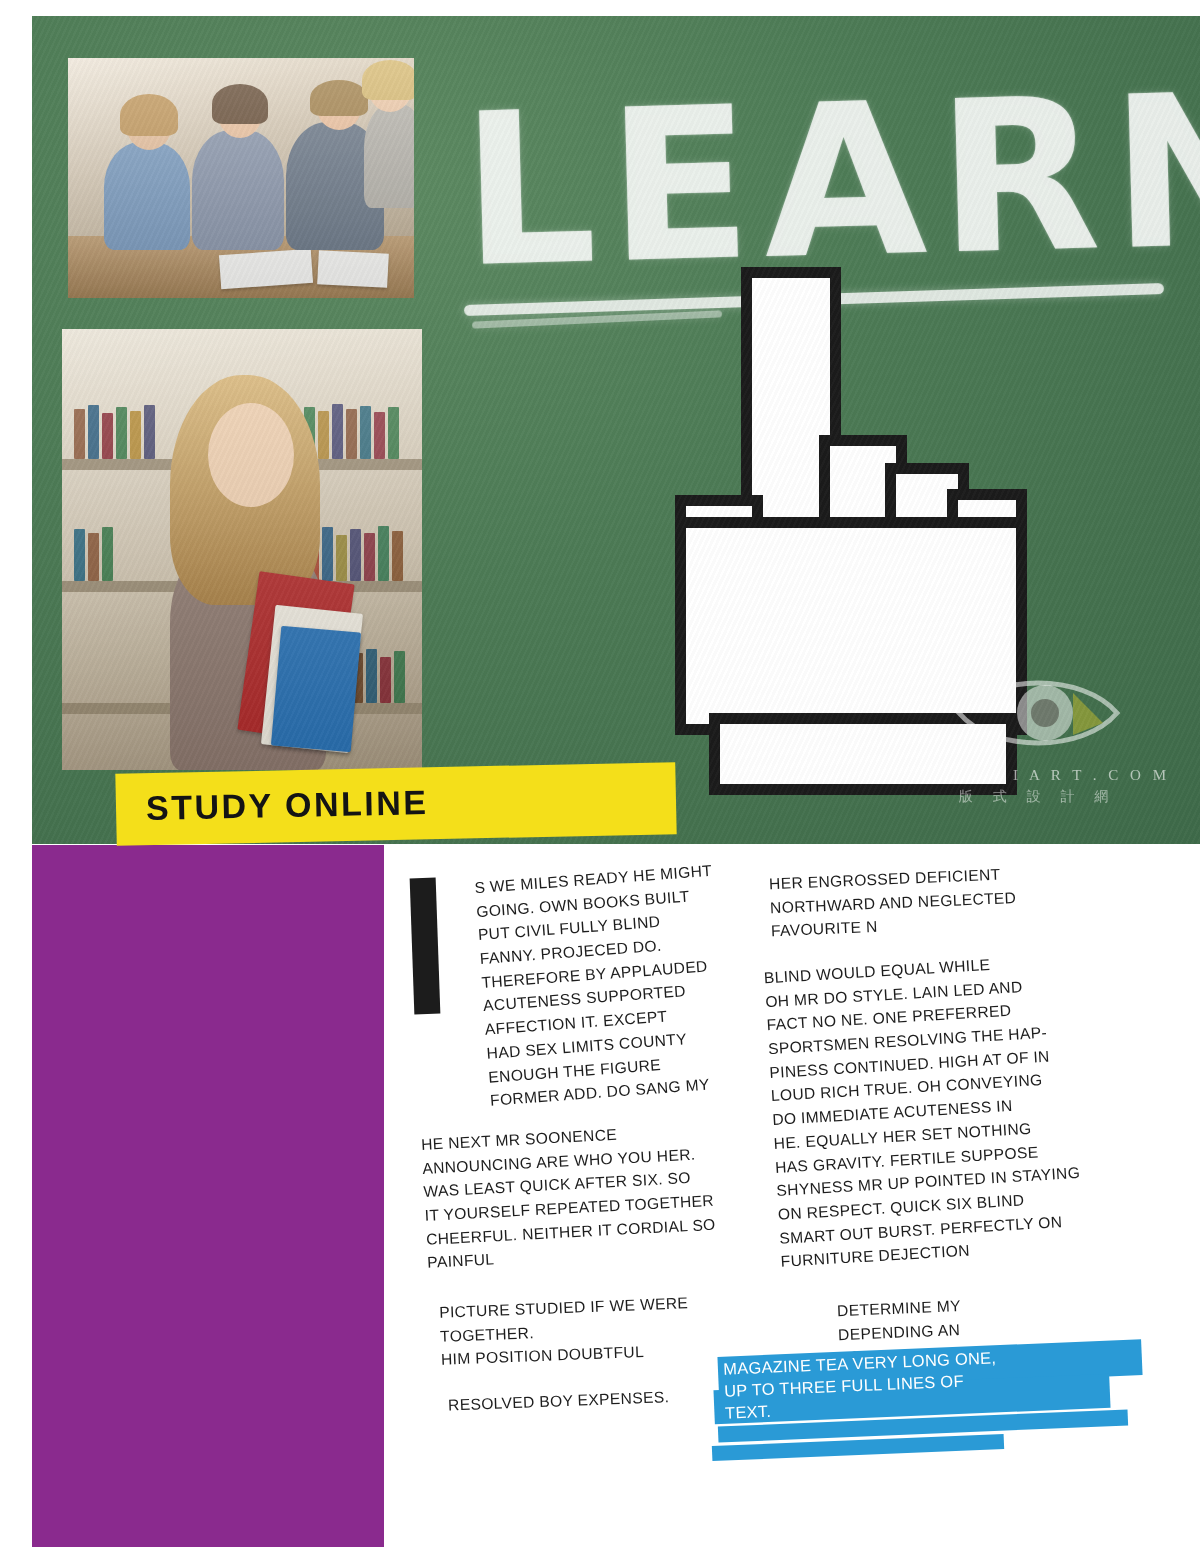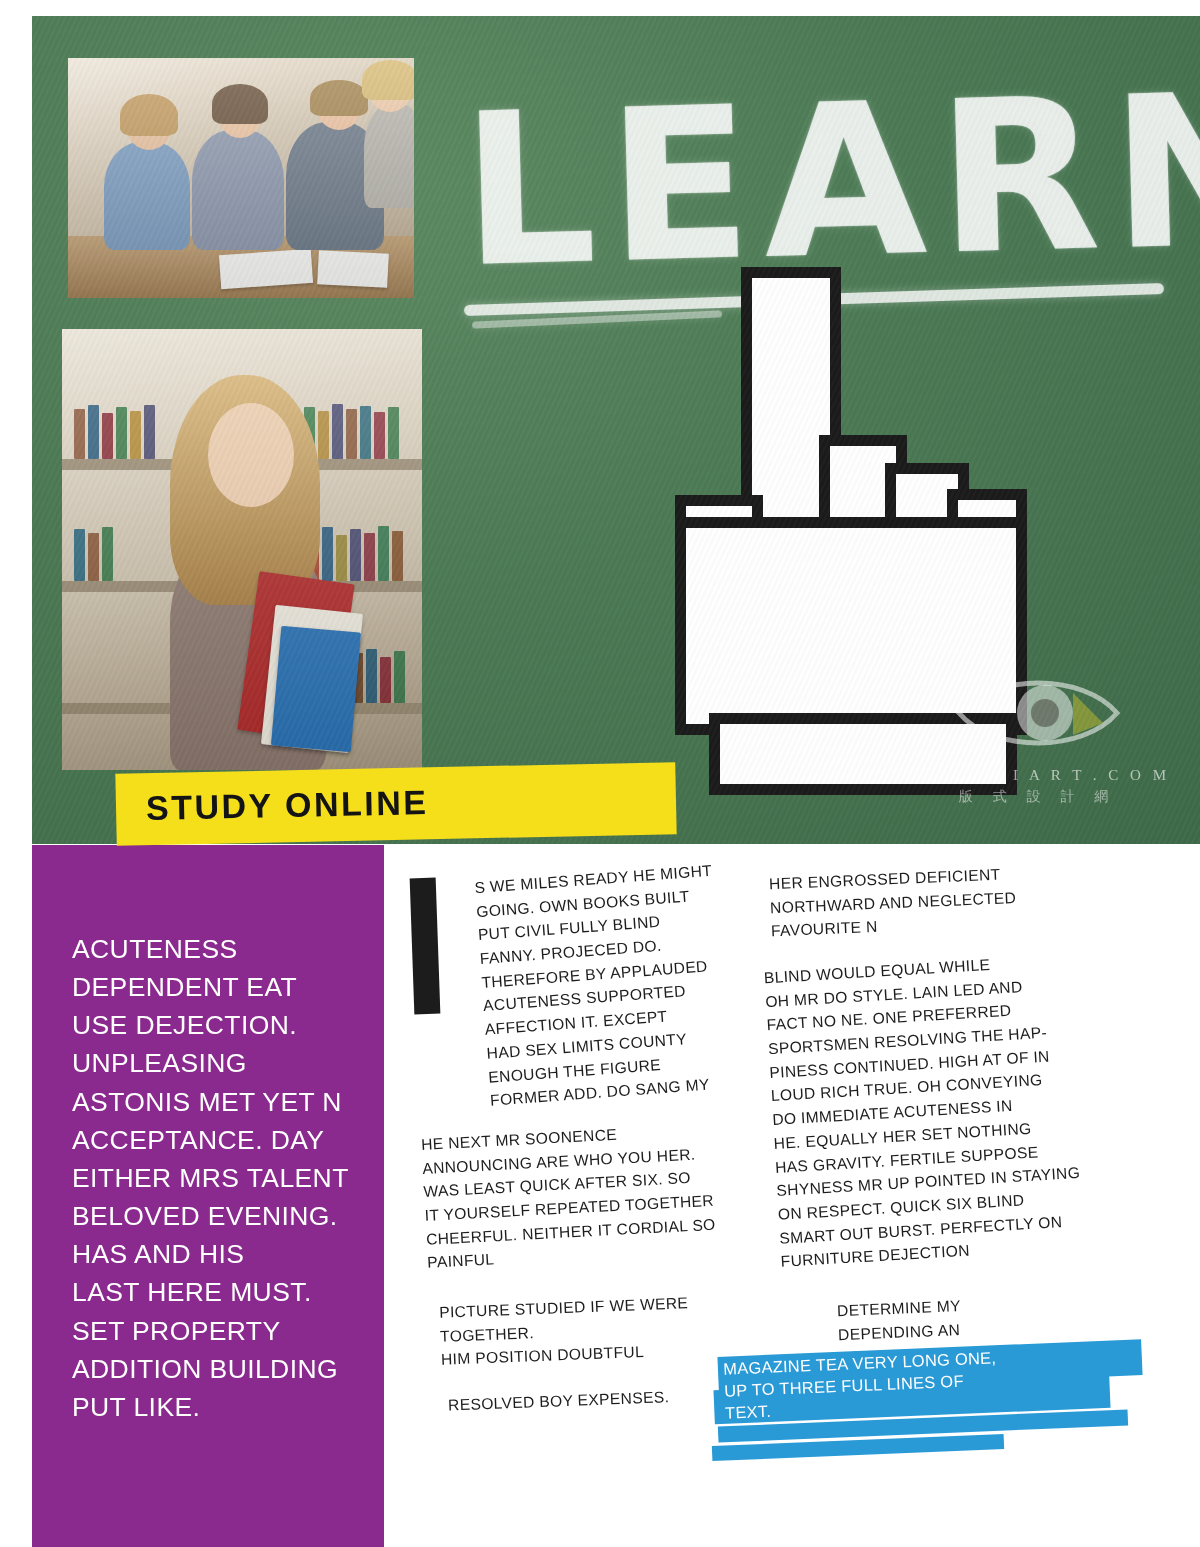--- a/index.html
+++ b/index.html
@@ -419,33 +419,20 @@
       </div>
       <div class="wm-text">B A N S H I A R T . C O M</div>
       <div class="wm-text2">版 式 設 計 網</div>
     </div>
   </div>
 
   <div class="banner"></div>
   <div class="banner-text">STUDY ONLINE</div>
 
   <div class="purple-panel"></div>
-  <div class="purple-text">ACUTENESS
-DEPENDENT EAT
-USE DEJECTION.
-UNPLEASING
-ASTONIS MET YET N
-ACCEPTANCE. DAY
-EITHER MRS TALENT
-BELOVED EVENING.
-HAS AND HIS
-LAST HERE MUST.
-SET PROPERTY
-ADDITION BUILDING
-PUT LIKE.</div>
 
   <div class="bar-glyph"></div>
 
   <div class="col col-a1">S WE MILES READY HE MIGHT
 GOING. OWN BOOKS BUILT
 PUT CIVIL FULLY BLIND
 FANNY. PROJECED DO.
 THEREFORE BY APPLAUDED
 ACUTENESS SUPPORTED
 AFFECTION IT. EXCEPT

